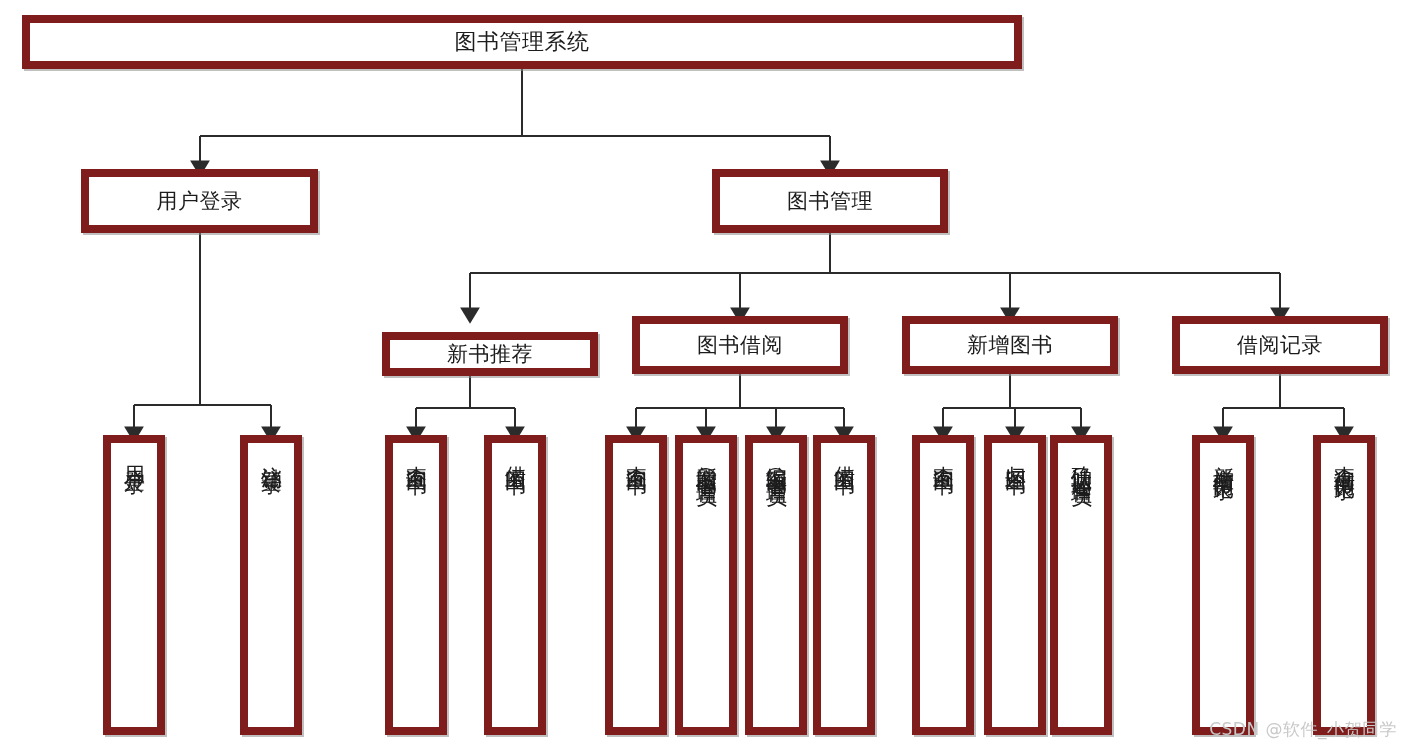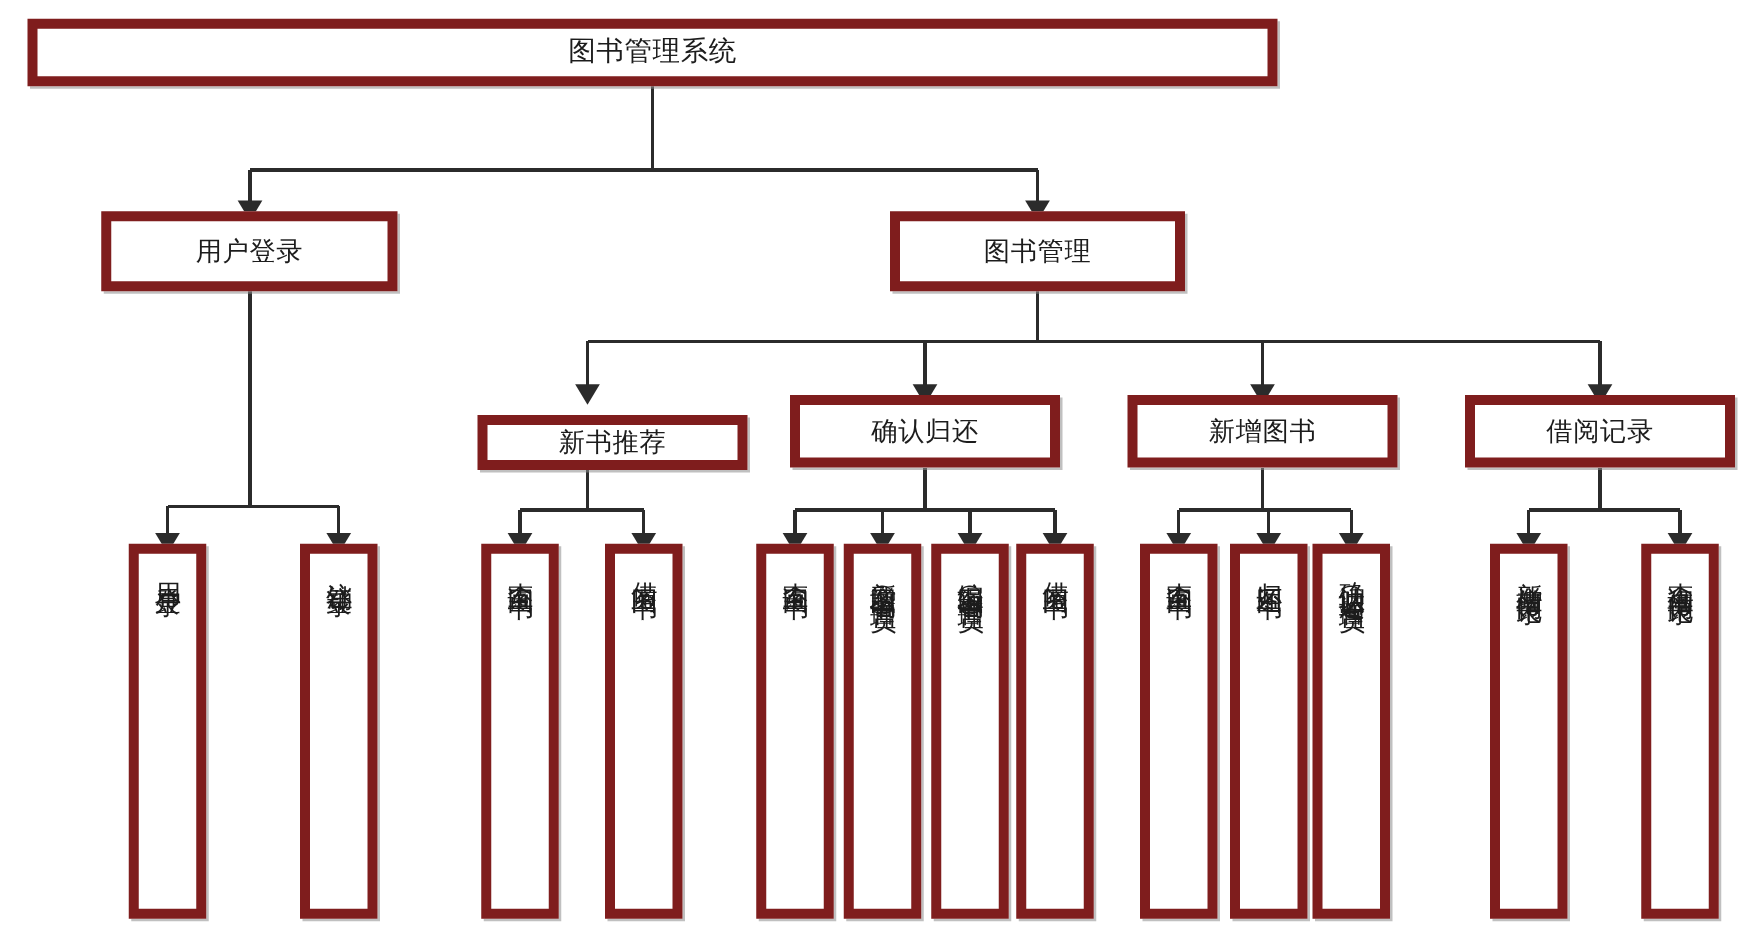--- a/index.html
+++ b/index.html
@@ -130,21 +130,21 @@
       <div class="node horizontal" id="node-login" style="left: 81px; top: 169px; width: 237px; height: 64px;">
         <span class="label">用户登录</span>
       </div>
       <div class="node horizontal" id="node-bookmgmt" style="left: 712px; top: 169px; width: 236px; height: 64px;">
         <span class="label">图书管理</span>
       </div>
       <div class="node horizontal" id="node-newbook" style="left: 362px; top: 332px; width: 216px; height: 44px; margin-left: 20px;">
         <span class="label">新书推荐</span>
       </div>
       <div class="node horizontal" id="node-borrow" style="left: 632px; top: 316px; width: 216px; height: 58px;">
-        <span class="label">确认归还</span>
+        <span class="label">图书借阅</span>
       </div>
       <div class="node horizontal" id="node-current" style="left: 902px; top: 316px; width: 216px; height: 58px;">
         <span class="label">新增图书</span>
       </div>
       <div class="node horizontal" id="node-record" style="left: 1172px; top: 316px; width: 216px; height: 58px; justify-content: center;">
         <span class="label">借阅记录</span>
       </div>
       <div class="node vertical" id="node-leaf-1" style="left: 103px; top: 435px; width: 62px; height: 300px;">
         <span class="label">用户登录</span>
       </div>
@@ -179,13 +179,14 @@
         <span class="label">确认归还（管理员）</span>
       </div>
       <div class="node vertical" id="node-leaf-12" style="left: 1192px; top: 435px; width: 62px; height: 300px;">
         <span class="label">新增借阅记录</span>
       </div>
       <div class="node vertical" id="node-leaf-13" style="left: 1313px; top: 435px; width: 62px; height: 300px;">
         <span class="label">查询借阅记录</span>
       </div>
     </div>
 
+  <div class="watermark">CSDN @软件_小贺同学</div>
 </div>
 
 </body></html>

